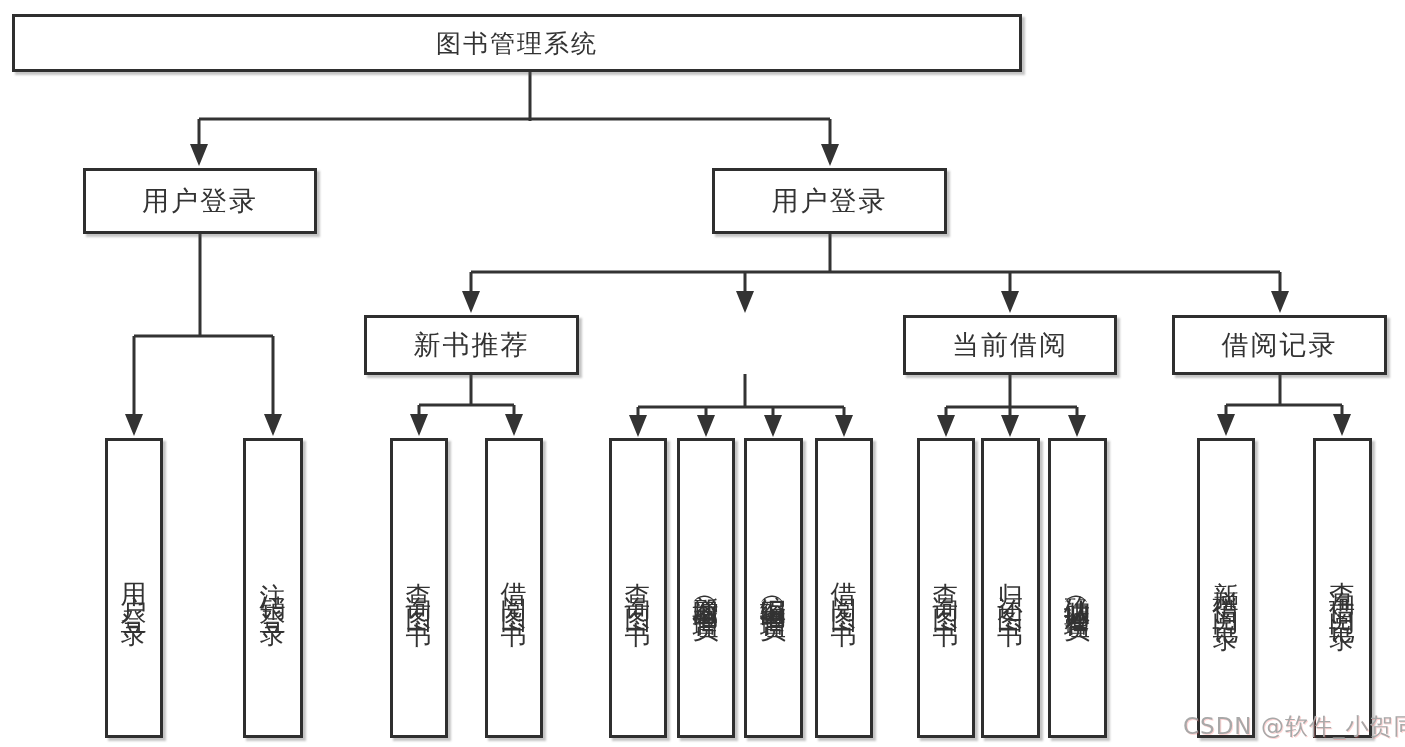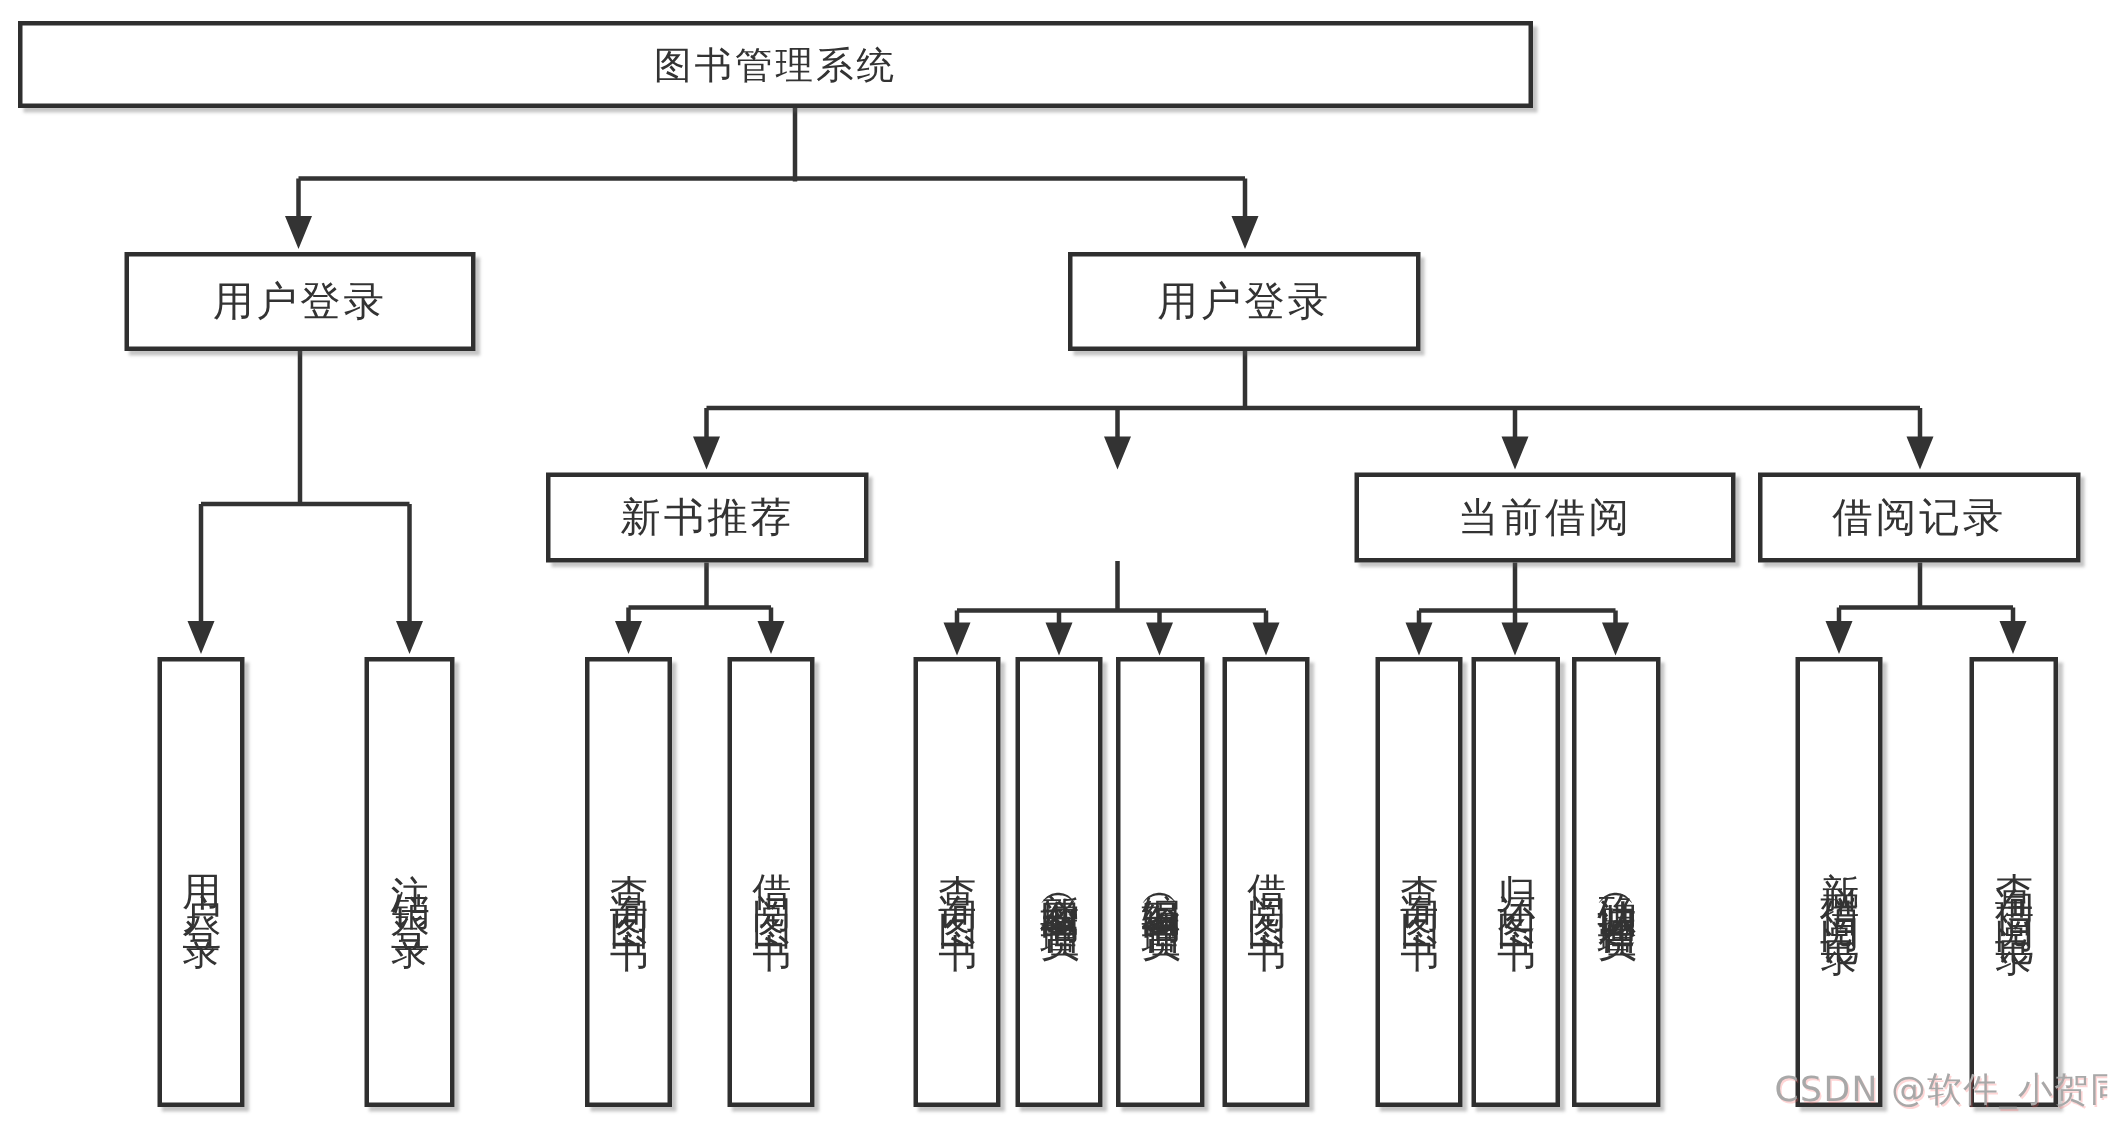--- a/index.html
+++ b/index.html
@@ -91,21 +91,21 @@
       M1217 414 L1235 414 L1226 436 Z
       M1333 414 L1351 414 L1342 436 Z"></path>
   </svg>
 
   <div class="box h-root" style="left:12px; top:14px; width:1010px; height:58px;">图书管理系统</div>
 
   <div class="box h-node" style="left:83px; top:168px; width:234px; height:66px;">用户登录</div>
   <div class="box h-node" style="left:712px; top:168px; width:235px; height:66px;">用户登录</div>
 
   <div class="box h-node" style="left:364px; top:315px; width:215px; height:60px;">新书推荐</div>
-  <div class="box h-node" style="left:903px; top:315px; width:254px; height:60px;">当前借阅</div>
+  <div class="box h-node" style="left:903px; top:315px; width:214px; height:60px;">当前借阅</div>
   <div class="box h-node" style="left:1172px; top:315px; width:215px; height:60px;">借阅记录</div>
 
   <div class="box leaf v4" style="left:105px; top:438px; width:58px; height:300px;">用户登录</div>
   <div class="box leaf v4" style="left:243px; top:438px; width:60px; height:300px;">注销登录</div>
 
   <div class="box leaf v4" style="left:390px; top:438px; width:58px; height:300px;">查询图书</div>
   <div class="box leaf v4" style="left:485px; top:438px; width:58px; height:300px;">借阅图书</div>
 
   <div class="box leaf v4" style="left:609px; top:438px; width:58px; height:300px;">查询图书</div>
   <div class="box leaf v9" style="left:677px; top:438px; width:58px; height:300px;">新增图书（管理员）</div>

